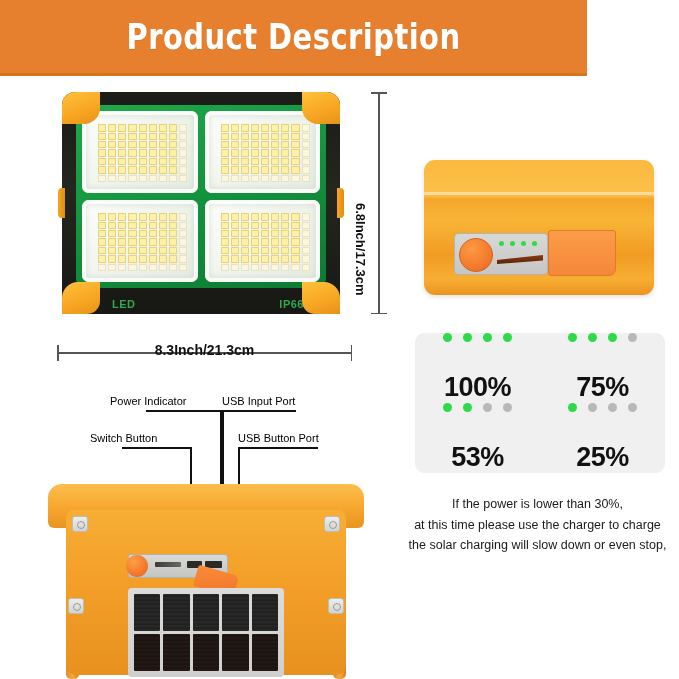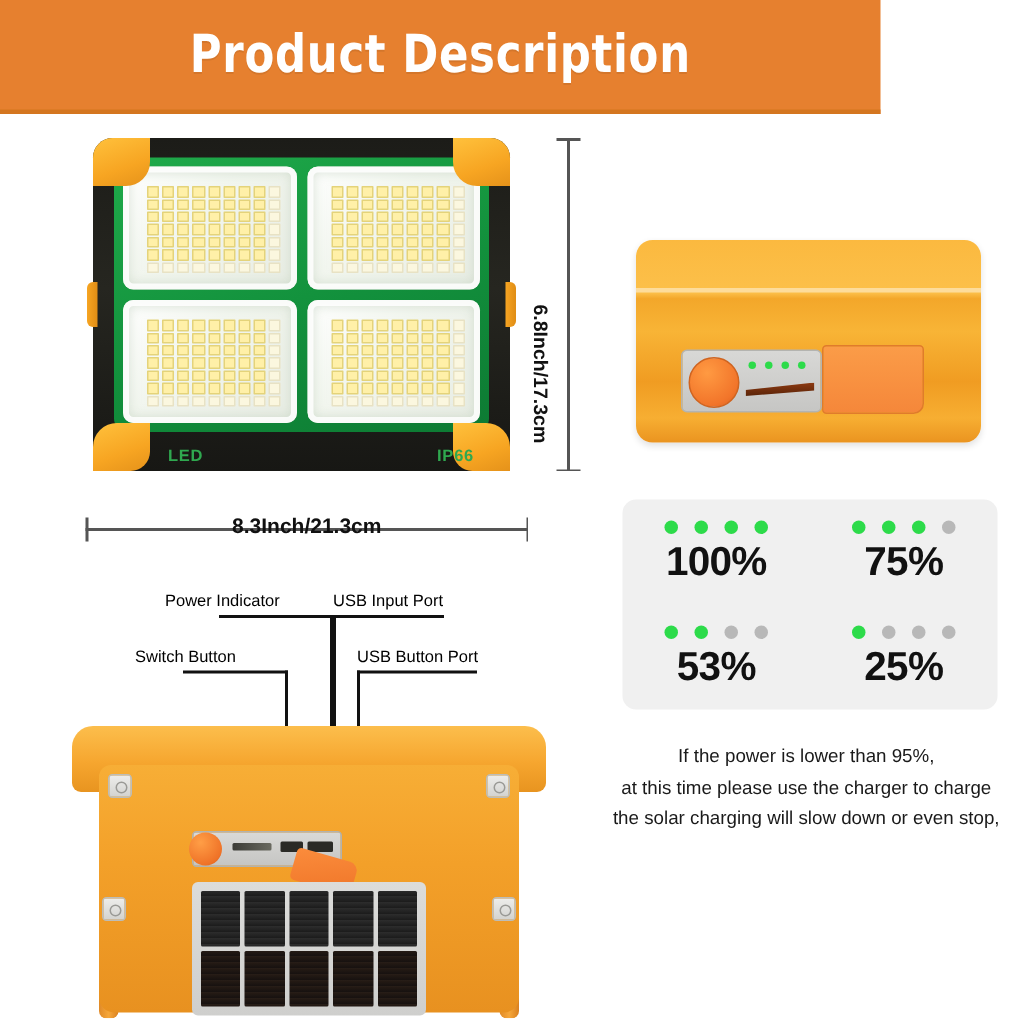--- a/index.html
+++ b/index.html
@@ -84,21 +84,21 @@
   }
   .fl-ear.l{left:-4px;border-radius:4px 0 0 4px;}
   .fl-ear.r{right:-4px;border-radius:0 4px 4px 0;}
   .fl-label{
     position:absolute;bottom:4px;
     font-size:11px;font-weight:bold;color:#2fa84f;
     letter-spacing:0.5px;
     font-family:"Liberation Sans",sans-serif;
   }
   .fl-label.led{left:50px;}
-  .fl-label.ip{right:24px;}
+  .fl-label.ip{right:36px;}
 
   
   .dim-v{position:absolute;left:378px;top:92px;height:222px;width:2px;background:#555;}
   .dim-v .cap{position:absolute;left:-7px;width:16px;height:1.5px;background:#555;}
   .dim-v .cap.t{top:0;}
   .dim-v .cap.b{bottom:0;}
   .dim-v-text{
     position:absolute;left:368px;top:203px;
     font-size:13px;font-weight:bold;color:#111;
     transform:rotate(90deg);transform-origin:left top;
@@ -149,21 +149,21 @@
     border-radius:3px 3px 7px 3px;
     border:1px solid #e07b2c;
   }
 
   
   .batt{
     position:absolute;left:415px;top:333px;width:250px;height:140px;
     background:#f0f0f0;border-radius:9px;
     display:grid;grid-template-columns:1fr 1fr;grid-template-rows:1fr 1fr;
   }
-  .batt-cell{display:flex;flex-direction:column;align-items:center;justify-content:center;}
+  .batt-cell{display:flex;flex-direction:column;align-items:center;justify-content:space-between;}
   .batt-dots{display:flex;gap:11px;margin-bottom:3px;}
   .bdot{width:9px;height:9px;border-radius:50%;background:#2ddb4a;}
   .bdot.off{background:#b8b8b8;}
   .batt-pct{
     font-size:27px;font-weight:bold;color:#111;letter-spacing:-0.5px;
     font-family:"Liberation Sans",sans-serif;
   }
 
   
   .warn{
@@ -596,21 +596,21 @@
         <div class="bdot"></div>
         <div class="bdot off"></div>
         <div class="bdot off"></div>
         <div class="bdot off"></div>
       </div>
       <div class="batt-pct">25%</div>
     </div>
   </div>
 
   <div class="warn">
-    <div>If the power is lower than 95%,</div>
+    <div>If the power is lower than 30%,</div>
     <div>at this time please use the charger to charge</div>
     <div>the solar charging will slow down or even stop,</div>
   </div>
 
   <div class="callout" style="left:110px;top:395px;">Power Indicator</div>
   <div class="cline" style="left:146px;top:410px;width:76px;height:1.6px;"></div>
   <div class="cline" style="left:220px;top:410px;width:1.6px;height:143px;"></div>
 
   <div class="callout" style="left:222px;top:395px;">USB Input Port</div>
   <div class="cline" style="left:222px;top:410px;width:74px;height:1.6px;"></div>

